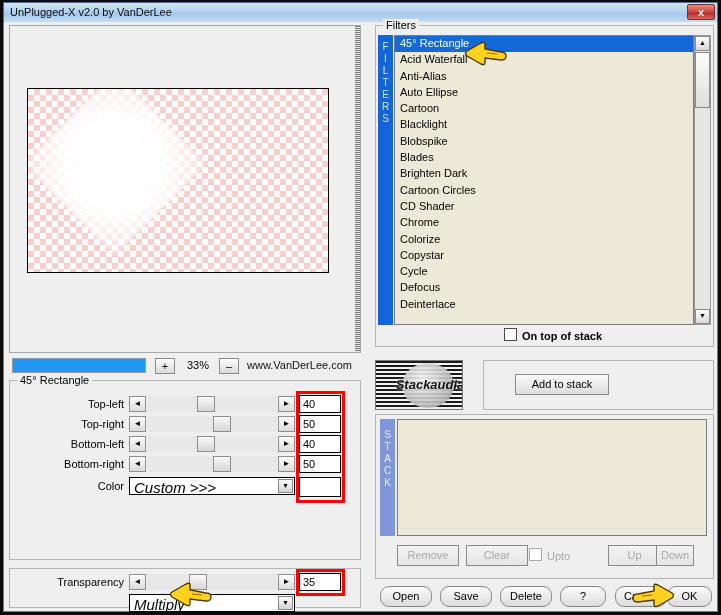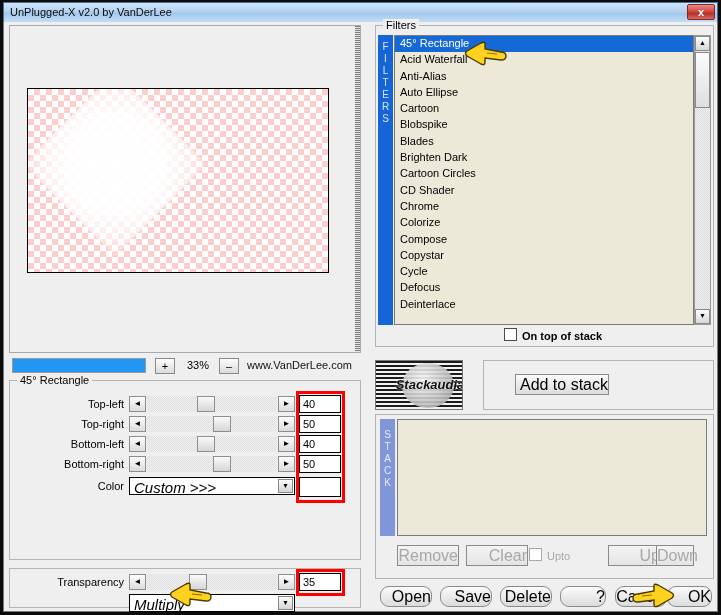--- a/index.html
+++ b/index.html
@@ -203,21 +203,21 @@
     font-size:13px;font-weight:bold;color:#111;font-style:italic;
     text-shadow:0 0 2px #fff;
   }
   .addstack-pane{
     position:absolute;left:479px;top:338px;width:231px;height:50px;
     border:1px solid #b5b5b5;box-sizing:border-box;
   }
   .btn{
     background:linear-gradient(to bottom,#fbfbfb,#dcdcdc);
     border:1px solid #8a8a8a;box-sizing:border-box;
-    font-size:16px;text-align:right;cursor:pointer;color:#000;
+    font-size:11px;text-align:center;cursor:pointer;color:#000;
   }
   .btn.disabled{color:#a8a8a8;background:linear-gradient(to bottom,#f4f4f4,#e4e4e4);}
   .addstack-btn{position:absolute;left:31px;top:13px;width:94px;height:21px;line-height:19px;}
 
   
   .stackgrp{left:371px;top:392px;width:339px;height:165px;}
   .stack-strip{
     position:absolute;left:4px;top:4px;width:15px;height:117px;
     background:#8096d8;color:#e8ecf8;font-size:10px;text-align:center;
     line-height:12px;padding-top:10px;box-sizing:border-box;
@@ -338,28 +338,28 @@
 
     <div class="group filters">
       <div class="legend">Filters</div>
       <div class="vstrip">F<br>I<br>L<br>T<br>E<br>R<br>S</div>
       <div class="listbox">
         <div class="li sel">45° Rectangle</div>
         <div class="li">Acid Waterfall</div>
         <div class="li">Anti-Alias</div>
         <div class="li">Auto Ellipse</div>
         <div class="li">Cartoon</div>
+        <div class="li">Blacklight</div>
         <div class="li">Blobspike</div>
         <div class="li">Blades</div>
         <div class="li">Brighten Dark</div>
         <div class="li">Cartoon Circles</div>
         <div class="li">CD Shader</div>
         <div class="li">Chrome</div>
         <div class="li">Colorize</div>
-        <div class="li">Compose</div>
         <div class="li">Copystar</div>
         <div class="li">Cycle</div>
         <div class="li">Defocus</div>
         <div class="li">Deinterlace</div>
 
       </div>
       <div class="vscroll">
         <div class="sb-btn sb-up">▲</div>
         <div class="sb-thumb"></div>
         <div class="sb-btn sb-down">▼</div>

